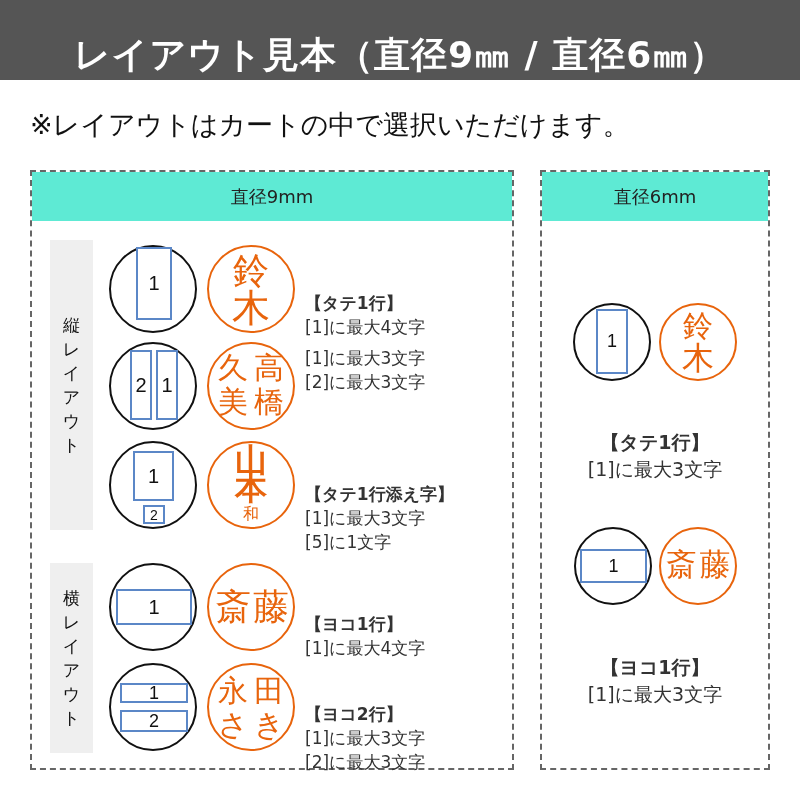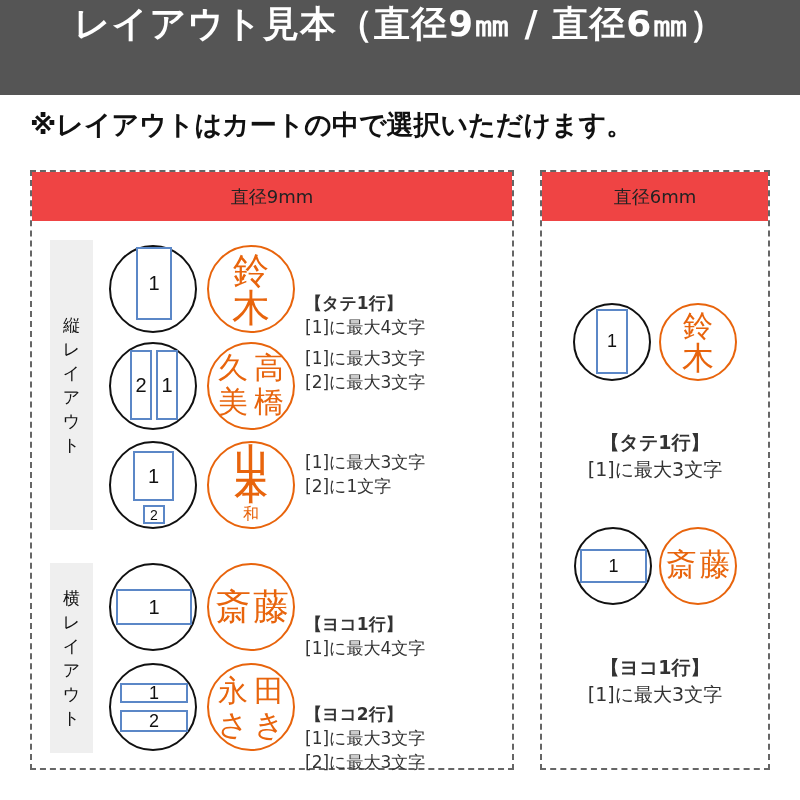--- a/index.html
+++ b/index.html
@@ -1,37 +1,37 @@
 <!DOCTYPE html>
 <html><head>
 <meta charset="utf-8">
 <style>
   * { box-sizing: border-box; margin: 0; padding: 0; }
   html, body { width: 800px; height: 800px; background: #ffffff; overflow: hidden; }
   body { position: relative; font-family: "DejaVu Sans", "Liberation Sans", sans-serif; color: #222; }
 
   .title-bar {
-    position: absolute; left: 0; top: 0; width: 800px; height: 95px;
+    position: absolute; left: 0; top: 0; width: 800px; height: 80px;
     background: #555555; color: #ffffff;
-    display: flex; align-items: flex-start; justify-content: center;
+    display: flex; align-items: flex-end; justify-content: center;
     font-size: 36px; font-weight: bold; letter-spacing: 1px;
   }
   .notice {
     position: absolute; left: 30px; top: 107px; width: 740px; height: 40px;
-    font-size: 27px; font-weight: bold; color: #111; white-space: nowrap;
+    font-size: 27px; font-weight: normal; color: #111; white-space: nowrap;
   }
 
   .panel {
     position: absolute; border: 2px dashed #666666; background: #ffffff;
   }
   .panel-9 { left: 30px; top: 170px; width: 484px; height: 600px; }
   .panel-6 { left: 540px; top: 170px; width: 230px; height: 600px; }
   .panel-head {
     position: absolute; left: 0; top: 0; right: 0; height: 49px;
-    background: #ef4444; display: flex; align-items: center; justify-content: center;
+    background: #5eead4; display: flex; align-items: center; justify-content: center;
     font-size: 18px; color: #222;
   }
 
   .side-label {
     position: absolute; background: #efefef; width: 43px;
     display: flex; flex-direction: column; align-items: center; justify-content: center;
     font-size: 17px; color: #111; line-height: 24px;
   }
   .side-label span { display: block; }
 
@@ -113,22 +113,23 @@
 
 <div class="circle" style="left:109px; top:441px; width:88px; height:88px;"></div>
 <div class="slot" style="left:133px; top:451px; width:41px; height:50px; font-size:20px;">1</div>
 <div class="slot" style="left:143px; top:505px; width:22px; height:19px; font-size:14px;">2</div>
 <div class="stamp" style="left:207px; top:441px; width:88px; height:88px;">
   <div class="glyph" style="left:0; top:2px; width:84px; height:32px; font-size:32px; font-weight:bold;">山</div>
   <div class="glyph" style="left:0; top:30px; width:84px; height:32px; font-size:32px; font-weight:bold;">本</div>
   <div class="glyph" style="left:0; top:62px; width:84px; height:18px; font-size:16px;">和</div>
 </div>
 <div class="desc" style="left:305px; top:450px;">
+  <div class="hd">【タテ1行添え字】</div>
   <div>[1]に最大3文字</div>
-  <div>[2]に1文字</div>
+  <div>[5]に1文字</div>
 </div>
 
 <div class="circle" style="left:109px; top:563px; width:88px; height:88px;"></div>
 <div class="slot" style="left:116px; top:589px; width:76px; height:36px; font-size:20px;">1</div>
 <div class="stamp" style="left:207px; top:563px; width:88px; height:88px;">
   <div class="glyph" style="left:4px; top:20px; width:40px; height:44px; font-size:36px;">斎</div>
   <div class="glyph" style="left:42px; top:20px; width:40px; height:44px; font-size:36px;">藤</div>
 </div>
 <div class="desc" style="left:305px; top:580px;">
   <div class="hd">【ヨコ1行】</div>

